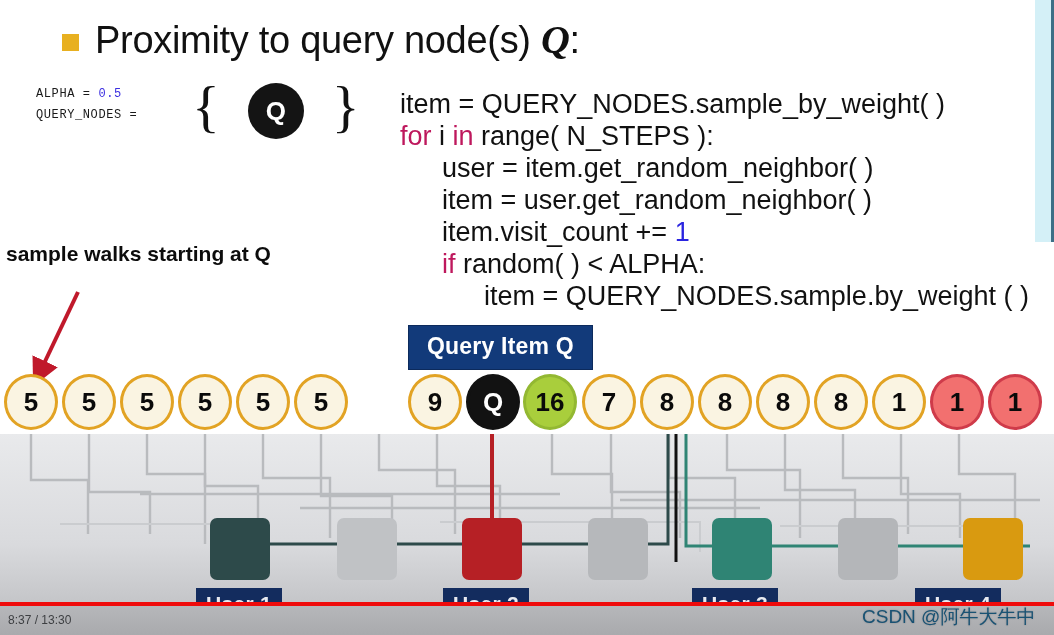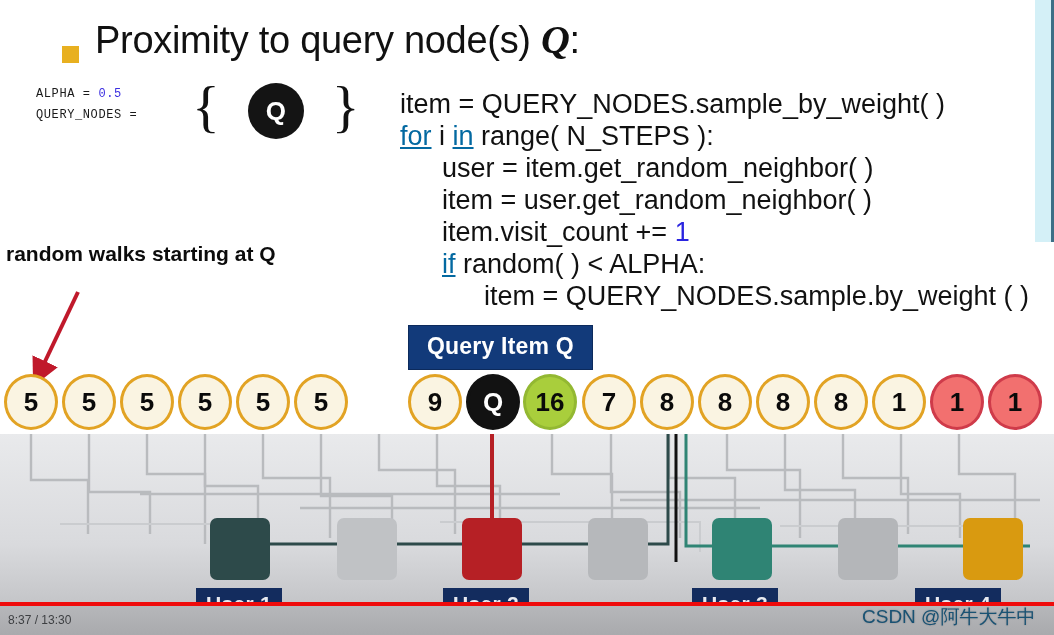--- a/index.html
+++ b/index.html
@@ -21,21 +21,21 @@
     position: absolute;
     left: 1035px; top: 0; width: 19px; height: 242px;
     background: #d4f0f7;
     border-right: 3px solid #3d6f86;
   }
 
   
   .title-row {
     position: absolute;
     left: 62px; top: 16px;
-    display: flex; align-items: flex-end; gap: 16px;
+    display: flex; align-items: center; gap: 16px;
   }
   .title-bullet {
     width: 17px; height: 17px;
     background: #e8b020;
     display: block;
     margin-top: 6px;
   }
   .title-text {
     font-size: 38px;
     color: #111;
@@ -88,21 +88,21 @@
   
   .code-block {
     position: absolute;
     left: 400px; top: 88px;
     font-size: 27px;
     line-height: 32px;
     color: #111;
     white-space: pre;
     font-family: "Liberation Sans", sans-serif;
   }
-  .kw { color: #0369a1; text-decoration: underline; }
+  .kw { color: #be185d; }
   .num { color: #2a24e0; }
 
   
   .annot {
     position: absolute;
     left: 6px; top: 240px;
     font-size: 21px;
     font-weight: bold;
     line-height: 28px;
     color: #0c0c0c;
@@ -223,21 +223,21 @@
 
   <div class="set-expr">
     <span class="brace">{</span>
     <span class="q-bubble">Q</span>
     <span class="brace">}</span>
   </div>
 
   <div class="code-block" id="codeBlock"><div style="padding-left: 0px;"><span>item = QUERY_NODES.sample_by_weight( )</span></div><div style="padding-left: 0px;"><span class="kw">for</span><span> i </span><span class="kw">in</span><span> range( N_STEPS ):</span></div><div style="padding-left: 42px;"><span>user = item.get_random_neighbor( )</span></div><div style="padding-left: 42px;"><span>item = user.get_random_neighbor( )</span></div><div style="padding-left: 42px;"><span>item.visit_count += </span><span class="num">1</span></div><div style="padding-left: 42px;"><span class="kw">if</span><span> random( ) &lt; ALPHA:</span></div><div style="padding-left: 84px;"><span>item = QUERY_NODES.sample.by_weight ( )</span></div></div>
 
   <div class="annot">
-    <div>random walks starting at Q</div>
+    <div>sample walks starting at Q</div>
   </div>
   <svg class="annot-arrow" viewBox="0 0 60 98">
     <defs>
       <marker id="ah" markerWidth="7" markerHeight="7" refX="3" refY="3.5" orient="auto">
         <path d="M0,0 L7,3.5 L0,7 z" fill="#c0192b"></path>
       </marker>
     </defs>
     <line x1="48" y1="4" x2="10" y2="84" stroke="#c0192b" stroke-width="4" marker-end="url(#ah)"></line>
   </svg>
 

